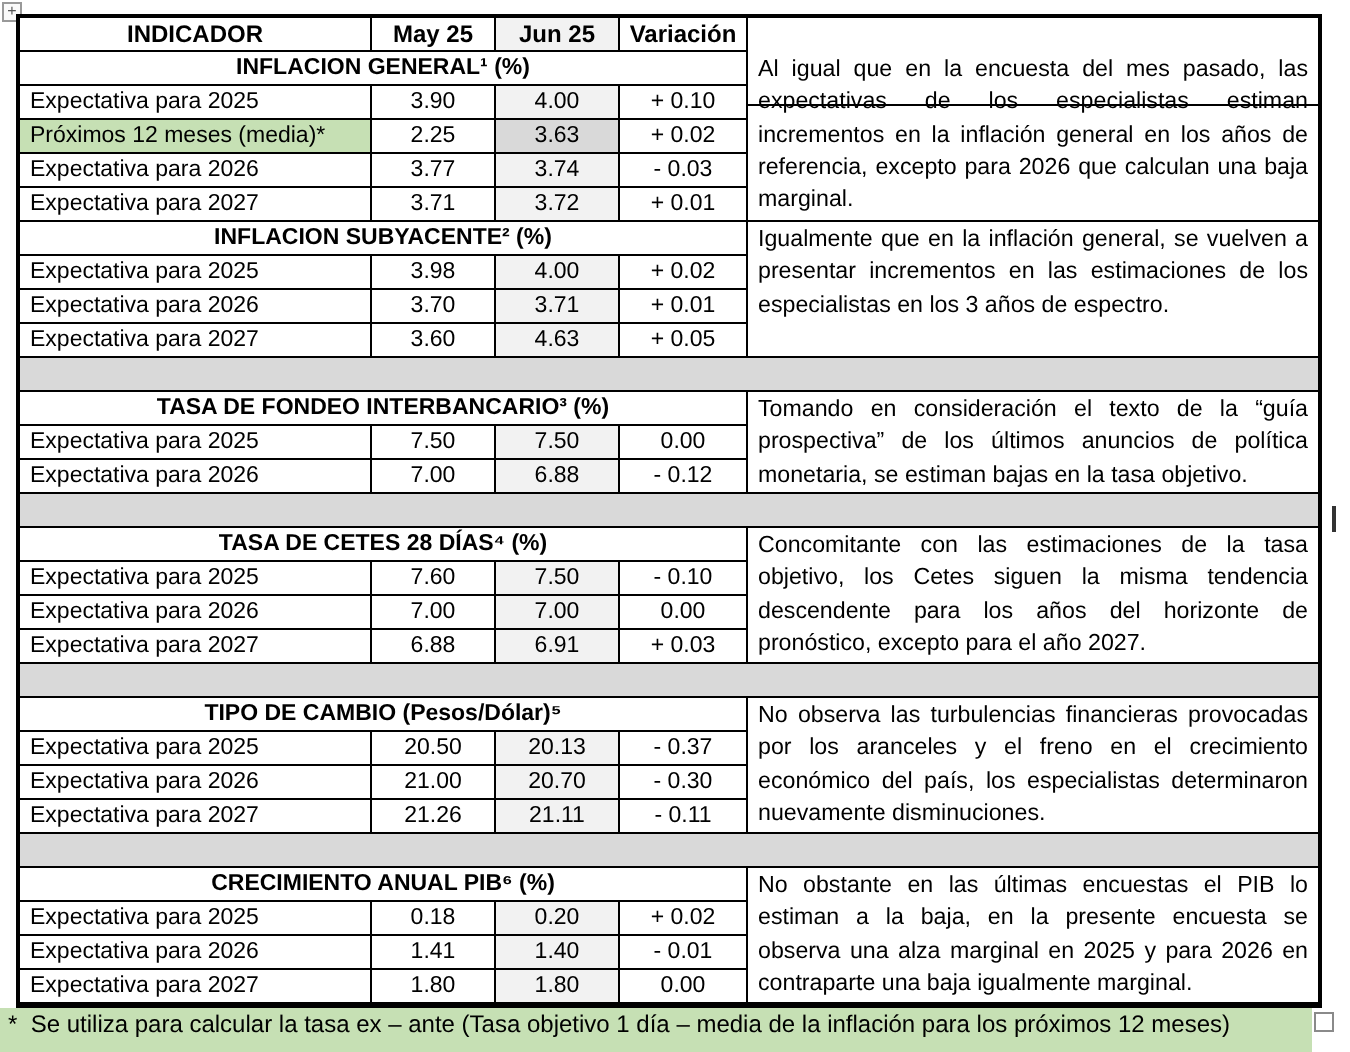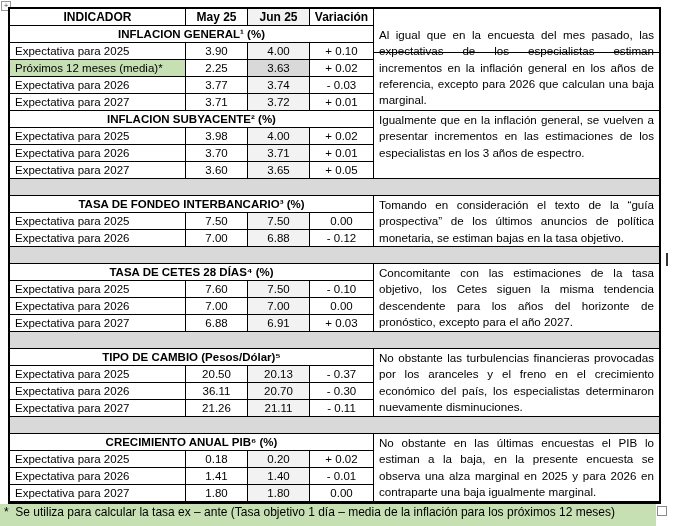--- a/index.html
+++ b/index.html
@@ -67,21 +67,21 @@
       <div class="c lbl">Expectativa para 2025</div>
       <div class="c num">3.98</div>
       <div class="c num jun">4.00</div>
       <div class="c num">+ 0.02</div>
       <div class="c lbl">Expectativa para 2026</div>
       <div class="c num">3.70</div>
       <div class="c num jun">3.71</div>
       <div class="c num">+ 0.01</div>
       <div class="c lbl">Expectativa para 2027</div>
       <div class="c num">3.60</div>
-      <div class="c num jun">3.65</div>
+      <div class="c num jun">4.63</div>
       <div class="c num">+ 0.05</div>
       <div class="c sep"></div>
       <div class="c sec-title">TASA DE FONDEO INTERBANCARIO³ (%)</div>
       <div class="c noR interp" style="grid-row: span 3;">Tomando en consideración el texto de la “guía prospectiva” de los últimos anuncios de política monetaria, se estiman bajas en la tasa objetivo.</div>
       <div class="c lbl">Expectativa para 2025</div>
       <div class="c num">7.50</div>
       <div class="c num jun">7.50</div>
       <div class="c num">0.00</div>
       <div class="c lbl">Expectativa para 2026</div>
       <div class="c num">7.00</div>
@@ -97,27 +97,27 @@
       <div class="c lbl">Expectativa para 2026</div>
       <div class="c num">7.00</div>
       <div class="c num jun">7.00</div>
       <div class="c num">0.00</div>
       <div class="c lbl">Expectativa para 2027</div>
       <div class="c num">6.88</div>
       <div class="c num jun">6.91</div>
       <div class="c num">+ 0.03</div>
       <div class="c sep"></div>
       <div class="c sec-title">TIPO DE CAMBIO (Pesos/Dólar)⁵</div>
-      <div class="c noR interp" style="grid-row: span 4;">No obstante las turbulencias financieras provocadas por los aranceles y el freno en el crecimiento económico del país, los especialistas determinaron nuevamente disminuciones.</div>
+      <div class="c noR interp" style="grid-row: span 4;">No observa las turbulencias financieras provocadas por los aranceles y el freno en el crecimiento económico del país, los especialistas determinaron nuevamente disminuciones.</div>
       <div class="c lbl">Expectativa para 2025</div>
       <div class="c num">20.50</div>
       <div class="c num jun">20.13</div>
       <div class="c num">- 0.37</div>
       <div class="c lbl">Expectativa para 2026</div>
-      <div class="c num">36.11</div>
+      <div class="c num">21.00</div>
       <div class="c num jun">20.70</div>
       <div class="c num">- 0.30</div>
       <div class="c lbl">Expectativa para 2027</div>
       <div class="c num">21.26</div>
       <div class="c num jun">21.11</div>
       <div class="c num">- 0.11</div>
       <div class="c sep"></div>
       <div class="c sec-title">CRECIMIENTO ANUAL PIB⁶ (%)</div>
       <div class="c noR interp" style="grid-row: span 4;">No obstante en las últimas encuestas el PIB lo estiman a la baja, en la presente encuesta se observa una alza marginal en 2025 y para 2026 en contraparte una baja igualmente marginal.</div>
       <div class="c lbl">Expectativa para 2025</div>

